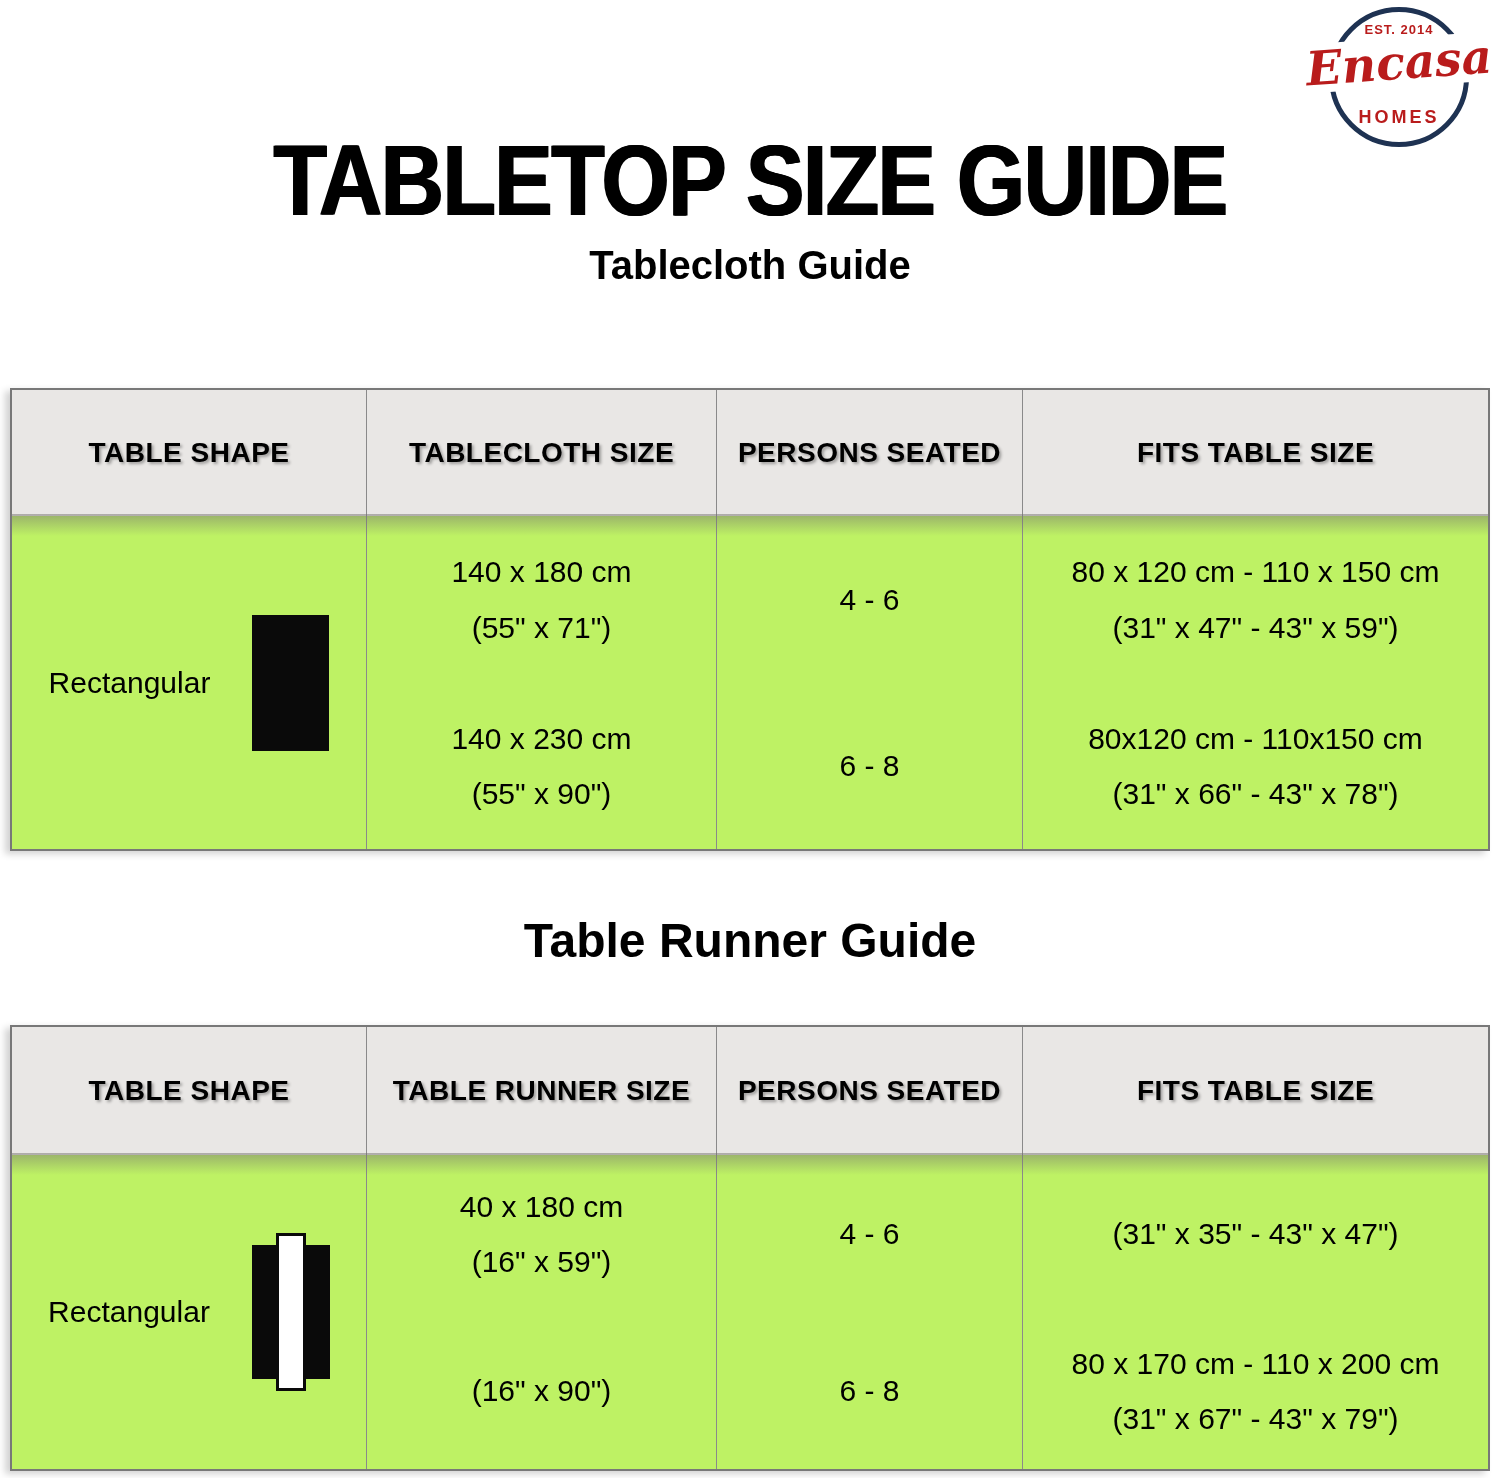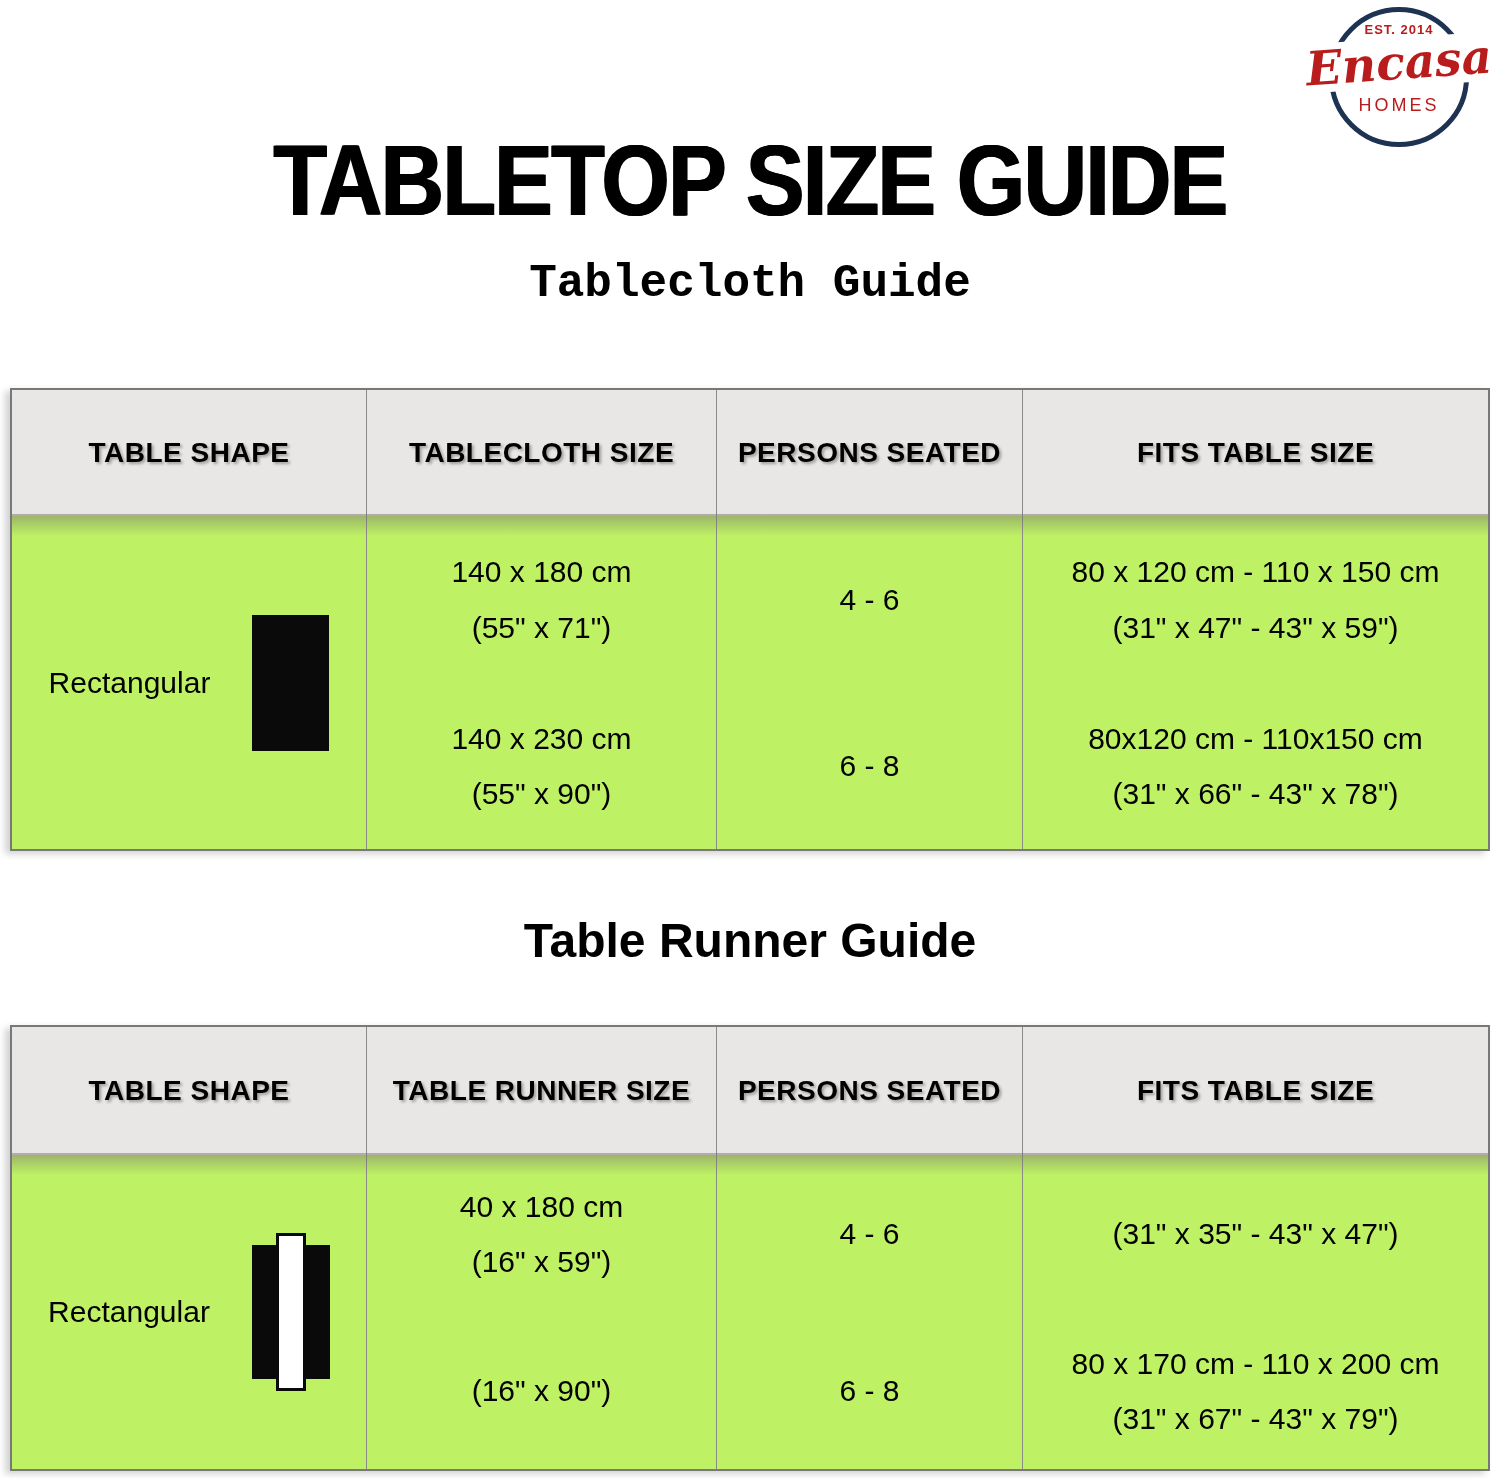--- a/index.html
+++ b/index.html
@@ -30,37 +30,37 @@
   .logo-est { margin-top: 17px; font-size: 13px; font-weight: bold; letter-spacing: 1px; }
   .logo-name {
     margin-top: 1px;
     font-family: "DejaVu Serif", serif;
     font-style: italic; font-weight: bold;
     font-size: 47px; line-height: 1.05;
     background: #fff; padding: 0 3px;
     transform: rotate(-4deg);
     z-index: 2;
   }
-  .logo-homes { margin-top: 8px; font-size: 18px; font-weight: normal; letter-spacing: 3px; text-align: right; }
+  .logo-homes { margin-top: 20px; font-size: 18px; font-weight: bold; letter-spacing: 3px; text-align: right; }
 
   
   .page-title {
     position: absolute; top: 130px; left: 0; width: 100%;
     text-align: center;
     font-size: 101px; font-weight: 900; line-height: 1;
     letter-spacing: -2px;
     transform: scaleX(0.87);
     text-shadow: 1px 0 0 #000, -1px 0 0 #000;
     white-space: nowrap;
   }
   .section-title {
     position: absolute; left: 0; width: 100%;
     text-align: center; font-weight: bold;
   }
-  #subtitle-1 { top: 258px; font-size: 46px; font-family: Liberation Mono, monospace; }
+  #subtitle-1 { top: 243px; font-size: 40px; }
   #subtitle-2 { top: 898px; font-size: 48px; margin-top: 15px; }
 
   
   .size-table {
     position: absolute; left: 10px; width: 1480px;
     border: 2px solid #787878;
     background: #bef264;
     display: grid;
     grid-template-columns: 355px 350px 306px 1fr;
     box-shadow: -5px 3px 7px rgba(0,0,0,0.18);

